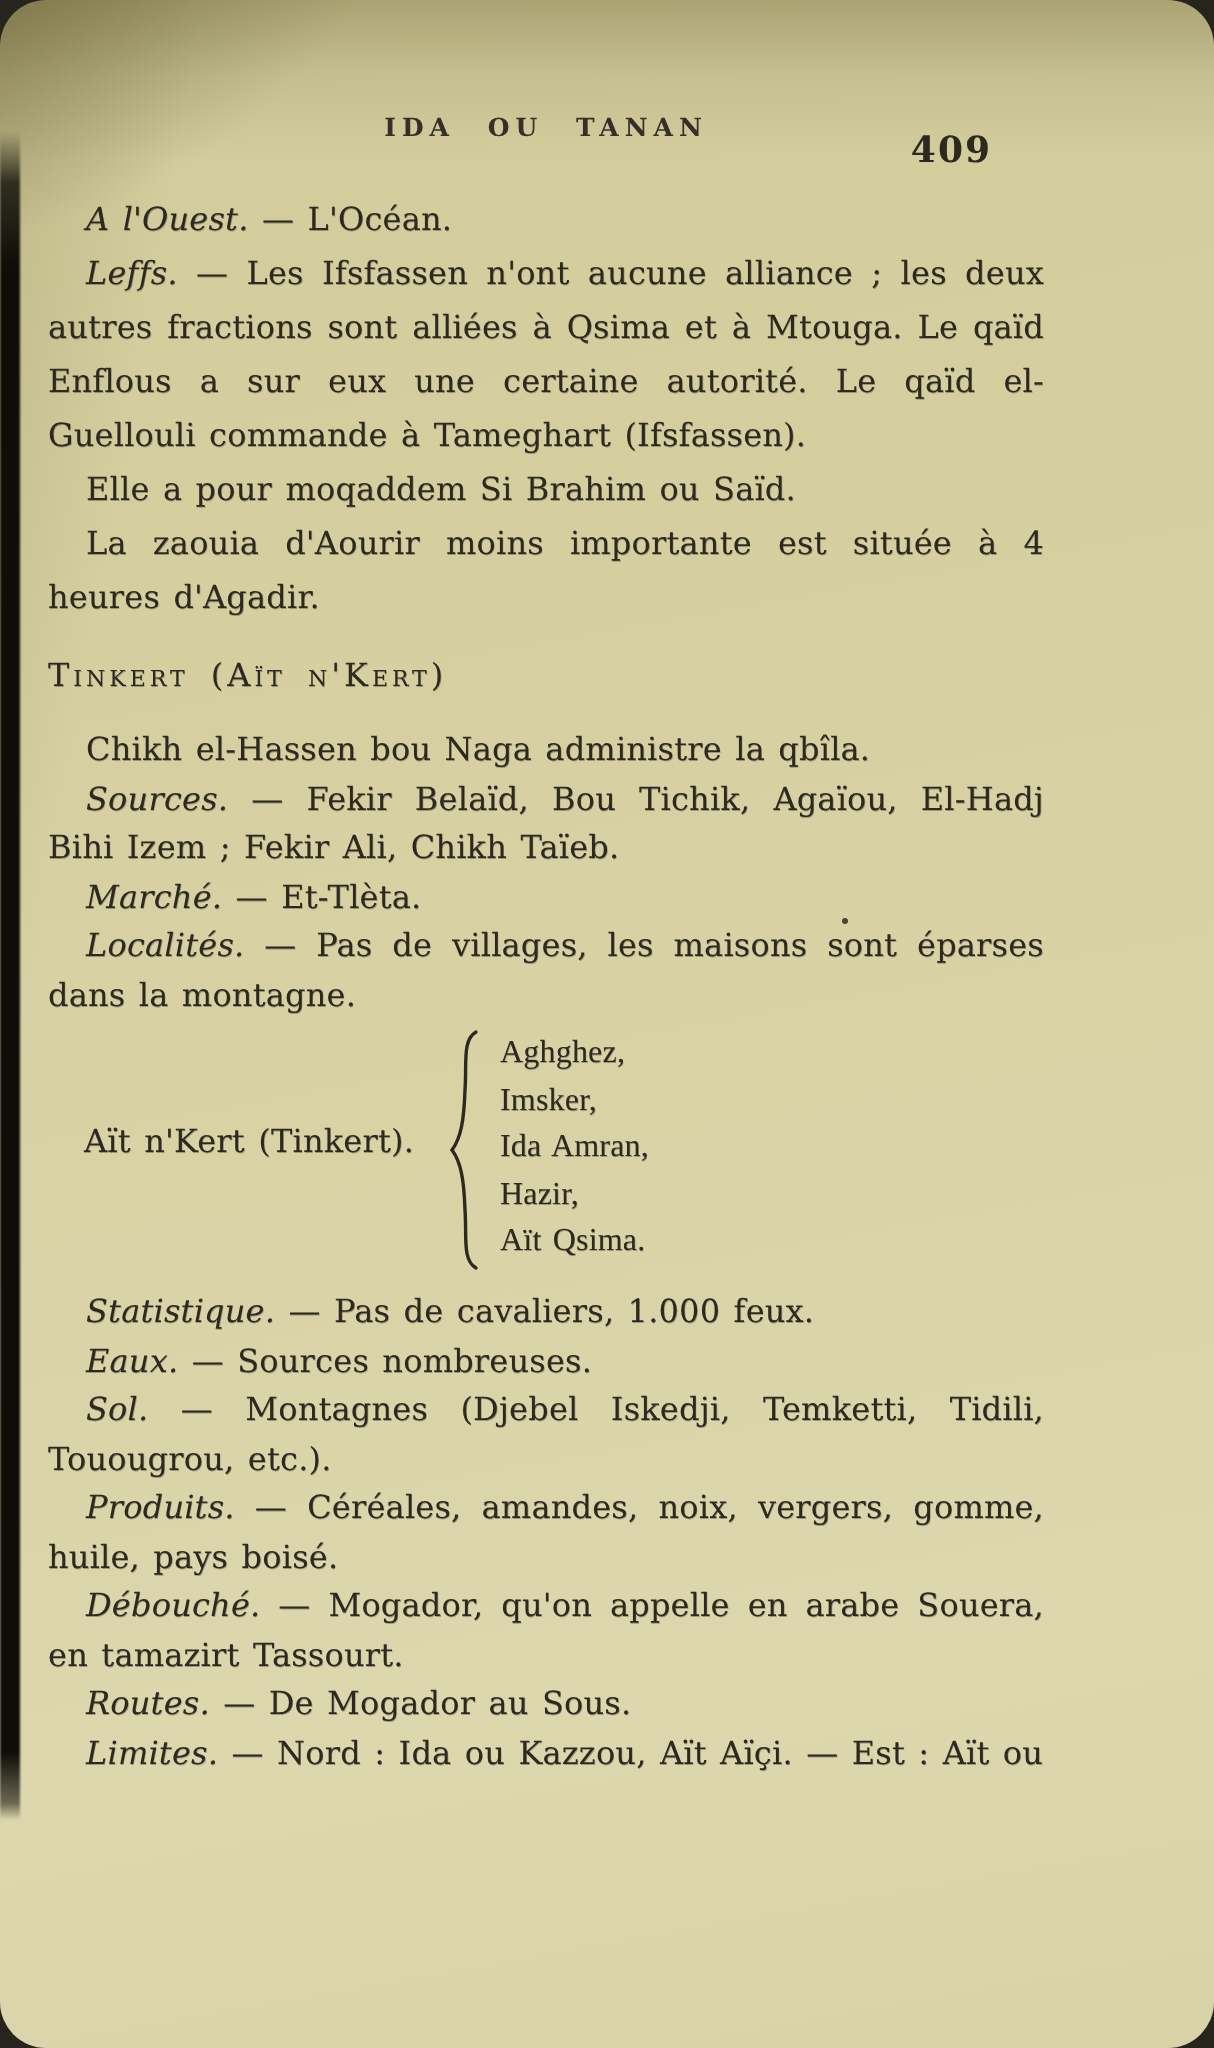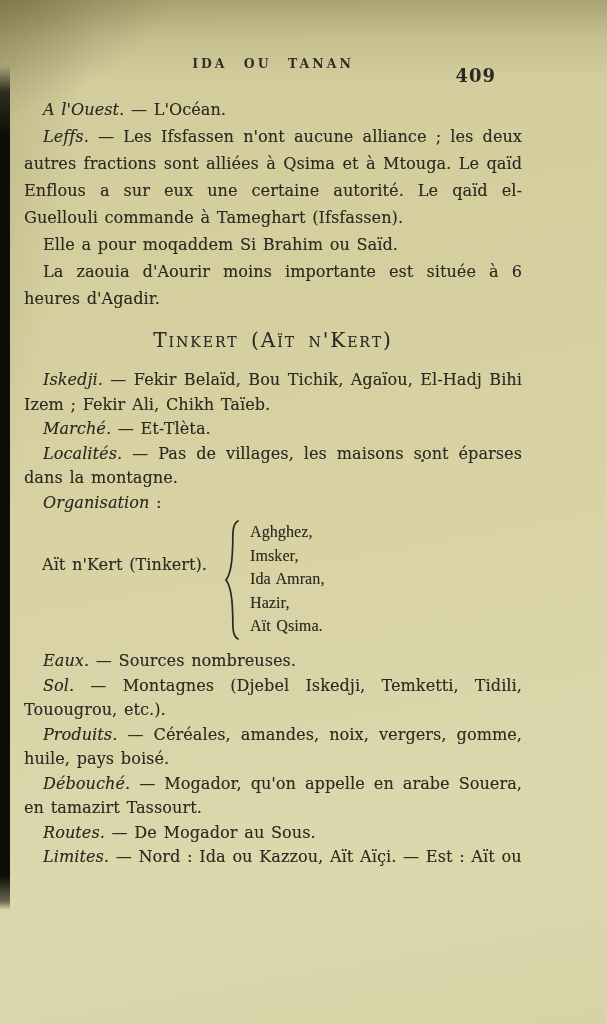--- a/index.html
+++ b/index.html
@@ -9,20 +9,21 @@
     width:607px; height:1024px;
     margin:0 auto;
     overflow:hidden;
     font-family:"DejaVu Serif", serif;
     background-color:#d8d2a4;
     background-image:
       linear-gradient(to bottom, rgba(104,95,46,0.38) 0%, rgba(104,95,46,0.12) 38px, rgba(104,95,46,0) 80px),
       radial-gradient(ellipse 390px 310px at -70px -90px, rgba(44,39,12,0.62), rgba(44,39,12,0) 70%),
       linear-gradient(100deg, rgba(118,108,54,0.22) 0%, rgba(118,108,54,0) 13%),
       linear-gradient(170deg, #d2cb9b 0%, #d7d1a3 45%, #dcd7ad 80%, #d8d3a7 100%);
+    border-radius: 23px;
   }
   .left-strip {
     position:absolute; left:0; top:66px; width:10px; height:844px;
     background:linear-gradient(to bottom,
       rgba(14,13,8,0) 0%, rgba(14,13,8,0.8) 3%, #0e0d08 8%,
       #0e0d08 96%, rgba(14,13,8,0.55) 99%, rgba(14,13,8,0) 100%);
     filter:blur(0.6px);
   }
   .content { position:absolute; left:24px; top:56px; width:498px; color:#2c2920; }
   .running-head { position:relative; height:20px; }
@@ -37,26 +38,26 @@
   .body {
     margin-top:20px; font-size:16px; text-align:justify;
     word-spacing:1.5px; letter-spacing:0.1px;
     text-shadow:0.3px 0.3px 0.3px rgba(44,41,32,0.35);
   }
   .body p { text-indent:19px; }
   .part1 p { line-height:27px; }
   .part2 p { line-height:24.5px; }
   .lead { font-style:italic;margin-top:13px; }
   .section-heading {
-    text-align:center; text-indent:0;
-    margin:16px 0 16px; font-size:20px; font-weight:normal;
+    text-align:left; text-indent:0;
+    margin:16px 0 16px; font-size:16px; font-weight:normal;
     font-variant:small-caps; letter-spacing:2px; word-spacing:4px;
   }
   .org { position:relative; height:124px; margin:4px 0 6px; }
-  .org-label { position:absolute; left:18px; top:36px; white-space:nowrap; }
+  .org-label { position:absolute; left:18px; top:47px; white-space:nowrap; }
   .org-brace { position:absolute; left:200px; top:0; width:16px; height:122px; }
   .org-items { position:absolute; left:226px; top:1px;font-family:Liberation Serif, serif; }
   .org-items .org-item { line-height:23.5px; text-indent:0; white-space:nowrap; }
   .ink-speck {
     position:absolute; left:421px; top:459px; width:3px; height:3px;
     border-radius:50%; background:#474338;
   }
 </style>
 </head>
 <body>
@@ -70,45 +71,46 @@
       <div class="running-title">IDA OU TANAN</div>
       <div class="page-number">409</div>
     </div>
 
     <div class="body">
 
       <div class="part1">
         <p><span class="lead">A l'Ouest.</span><span> — L'Océan.</span></p>
         <p><span class="lead">Leffs.</span><span> — Les Ifsfassen n'ont aucune alliance ; les deux autres fractions sont alliées à Qsima et à Mtouga. Le qaïd Enflous a sur eux une certaine autorité. Le qaïd el-Guellouli commande à Tameghart (Ifsfassen).</span></p>
         <p><span class="lead"></span><span>Elle a pour moqaddem Si Brahim ou Saïd.</span></p>
-        <p><span class="lead"></span><span>La zaouia d'Aourir moins importante est située à 6 heures d'Agadir.</span></p>
+        <p><span class="lead"></span><span>La zaouia d'Aourir moins importante est située à 4 heures d'Agadir.</span></p>
       </div>
 
       <h2 class="section-heading">Tinkert (Aït n'Kert)</h2>
 
       <div class="part2">
-        <p><span class="lead">Iskedji.</span><span> — Fekir Belaïd, Bou Tichik, Agaïou, El-Hadj Bihi Izem ; Fekir Ali, Chikh Taïeb.</span></p>
+        <p><span class="lead"></span><span>Chikh el-Hassen bou Naga administre la qbîla.</span></p>
+        <p><span class="lead">Sources.</span><span> — Fekir Belaïd, Bou Tichik, Agaïou, El-Hadj Bihi Izem ; Fekir Ali, Chikh Taïeb.</span></p>
         <p><span class="lead">Marché.</span><span> — Et-Tlèta.</span></p>
         <p><span class="lead">Localités.</span><span> — Pas de villages, les maisons sont éparses dans la montagne.</span></p>
-        <p><span class="lead">Organisation</span><span> :</span></p>
 
         <div class="org">
           <div class="org-label">Aït n'Kert (Tinkert).</div>
           <svg class="org-brace" viewBox="0 0 16 122" width="16" height="122">
             <path d="M14 2 C7 6 9.5 18 8.5 31 C8 46 6.5 55 2 61 C6.5 67 8 76 8.5 91 C9.5 104 7 116 14 120" fill="none" stroke="#2c2920" stroke-width="1.7" stroke-linecap="round"></path>
           </svg>
           <div class="org-items">
             <div class="org-item">Aghghez,</div>
             <div class="org-item">Imsker,</div>
             <div class="org-item">Ida Amran,</div>
             <div class="org-item">Hazir,</div>
             <div class="org-item">Aït Qsima.</div>
           </div>
         </div>
 
+        <p><span class="lead">Statistique.</span><span> — Pas de cavaliers, 1.000 feux.</span></p>
         <p><span class="lead">Eaux.</span><span> — Sources nombreuses.</span></p>
         <p><span class="lead">Sol.</span><span> — Montagnes (Djebel Iskedji, Temketti, Tidili, Touougrou, etc.).</span></p>
         <p><span class="lead">Produits.</span><span> — Céréales, amandes, noix, vergers, gomme, huile, pays boisé.</span></p>
         <p><span class="lead">Débouché.</span><span> — Mogador, qu'on appelle en arabe Souera, en tamazirt Tassourt.</span></p>
         <p><span class="lead">Routes.</span><span> — De Mogador au Sous.</span></p>
         <p><span class="lead">Limites.</span><span> — Nord : Ida ou Kazzou, Aït Aïçi. — Est : Aït ou</span></p>
       </div>
 
     </div>
   </div>

